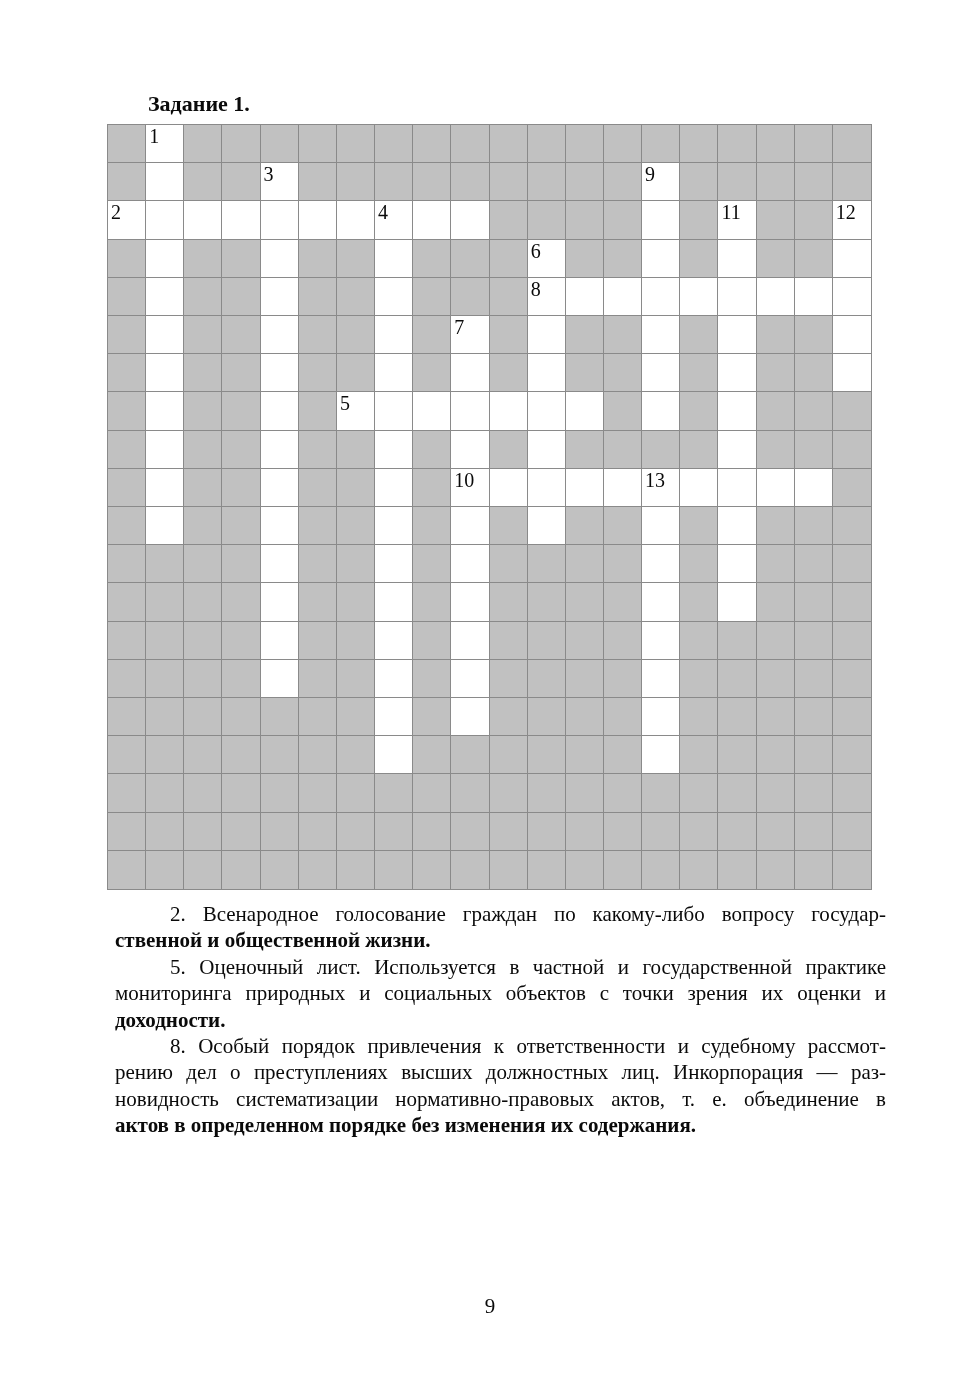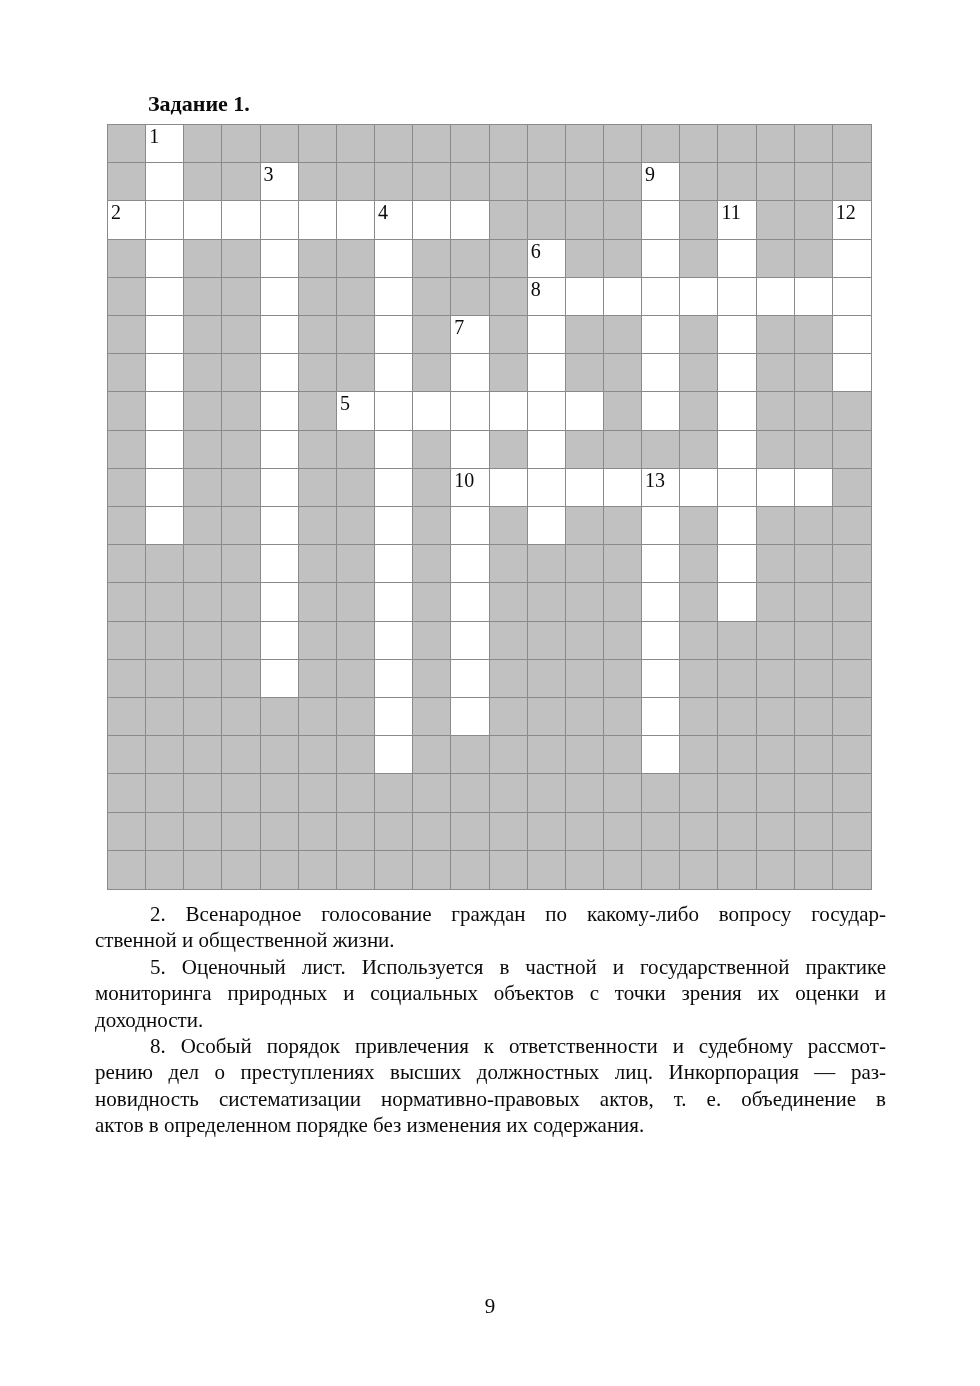--- a/index.html
+++ b/index.html
@@ -49,23 +49,24 @@
     width:791px;
     font-size:21px;line-height:26.4px;
   }
   .clues-heading{
     font-style:italic;
     text-indent:53px;
   }
   .line{
     text-align:justify;
     text-align-last:justify;
+    margin-left:20px;
   }
   .line.first{text-indent:55px;}
-  .line.last{text-align:left;text-align-last:left;}
+  .line.last{text-align:left;text-align-last:left;font-weight:bold;}
   .pageno{
     position:absolute;left:0;top:1293px;
     width:980px;text-align:center;
     font-size:21px;line-height:26px;
   }
 </style>
 </head>
 <body>
 
 <div class="page">

